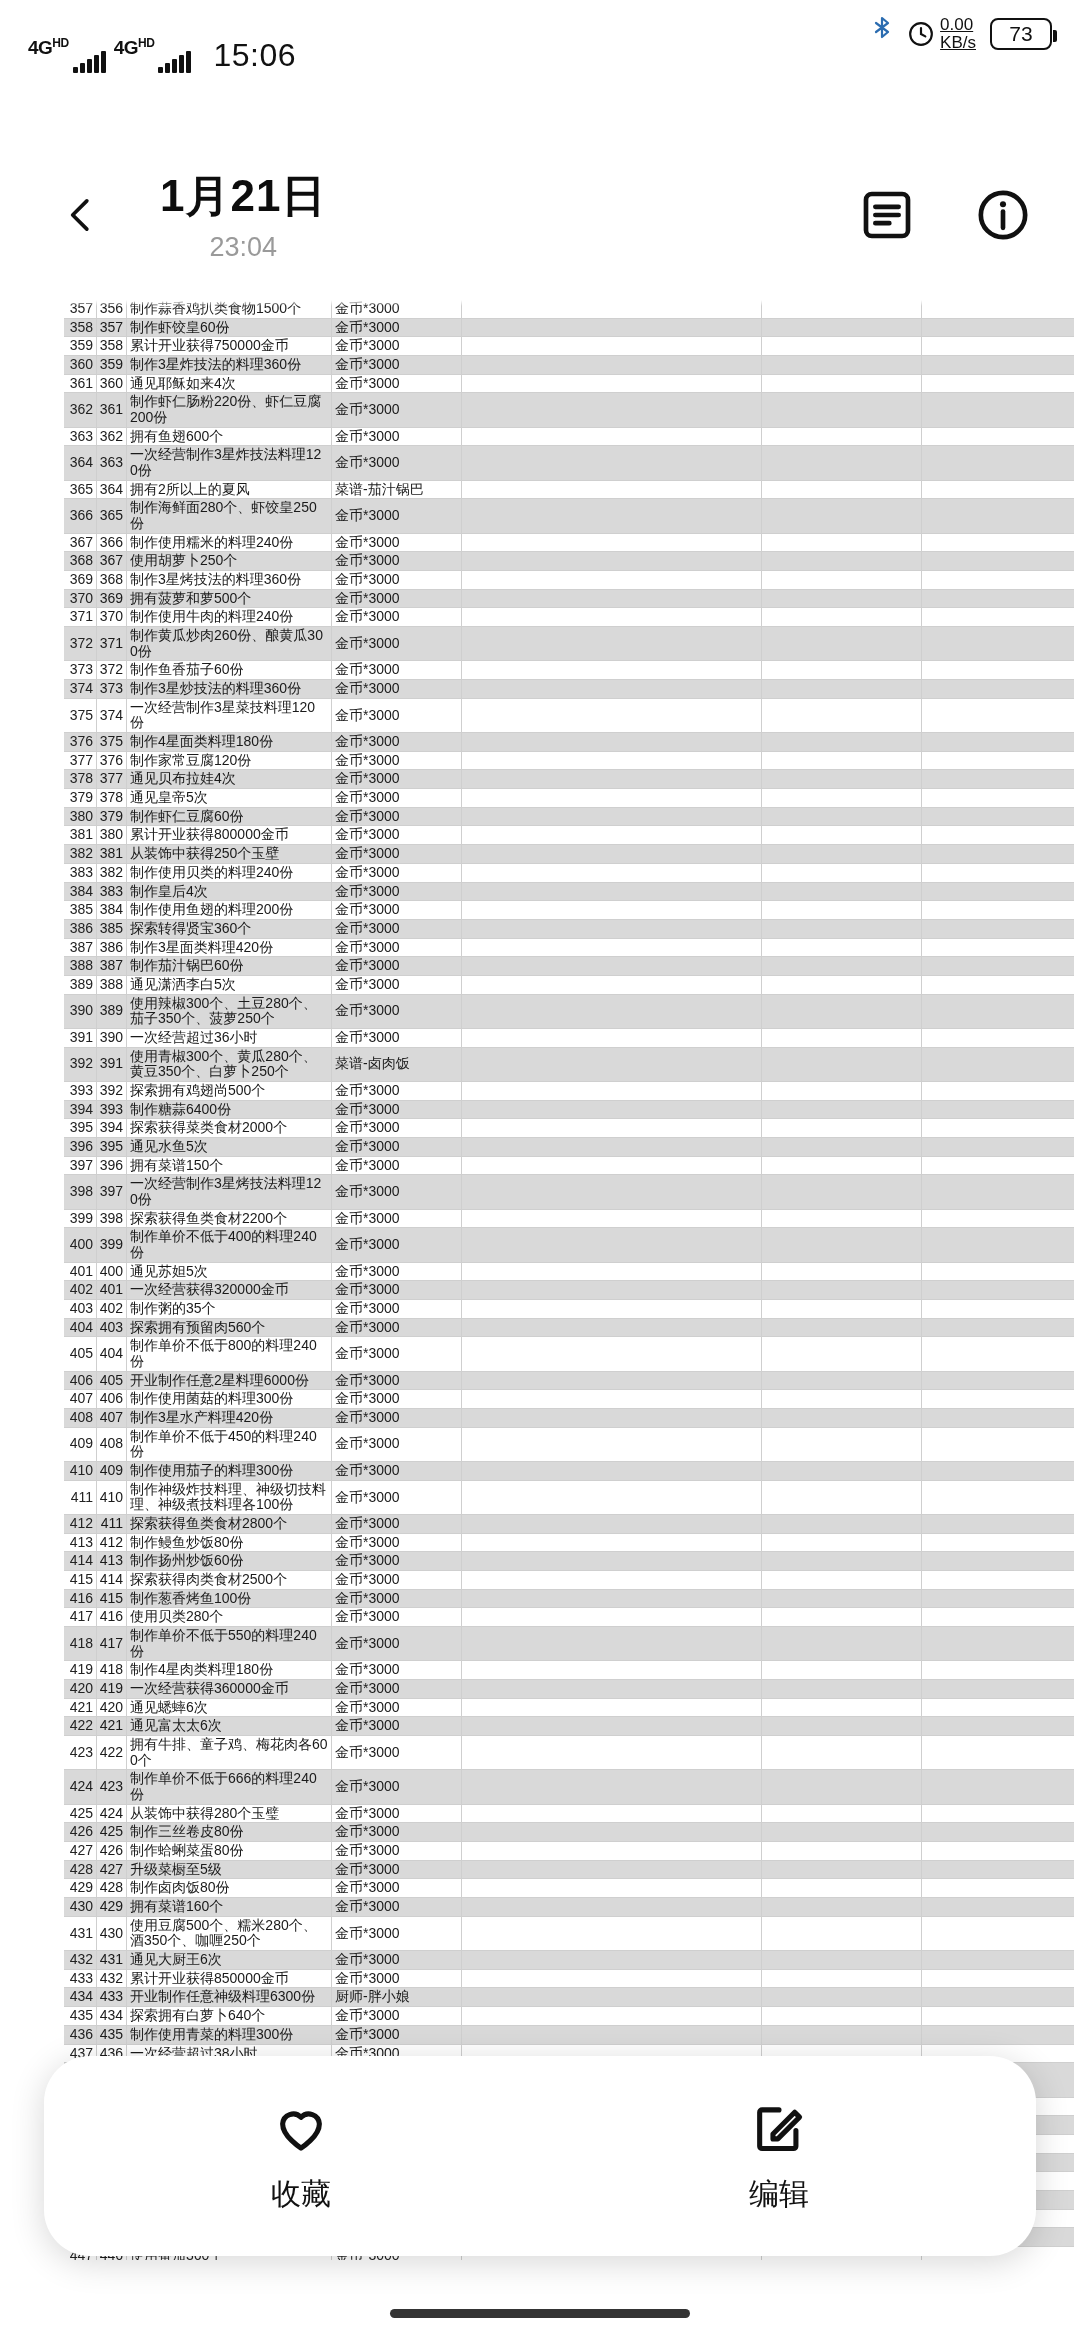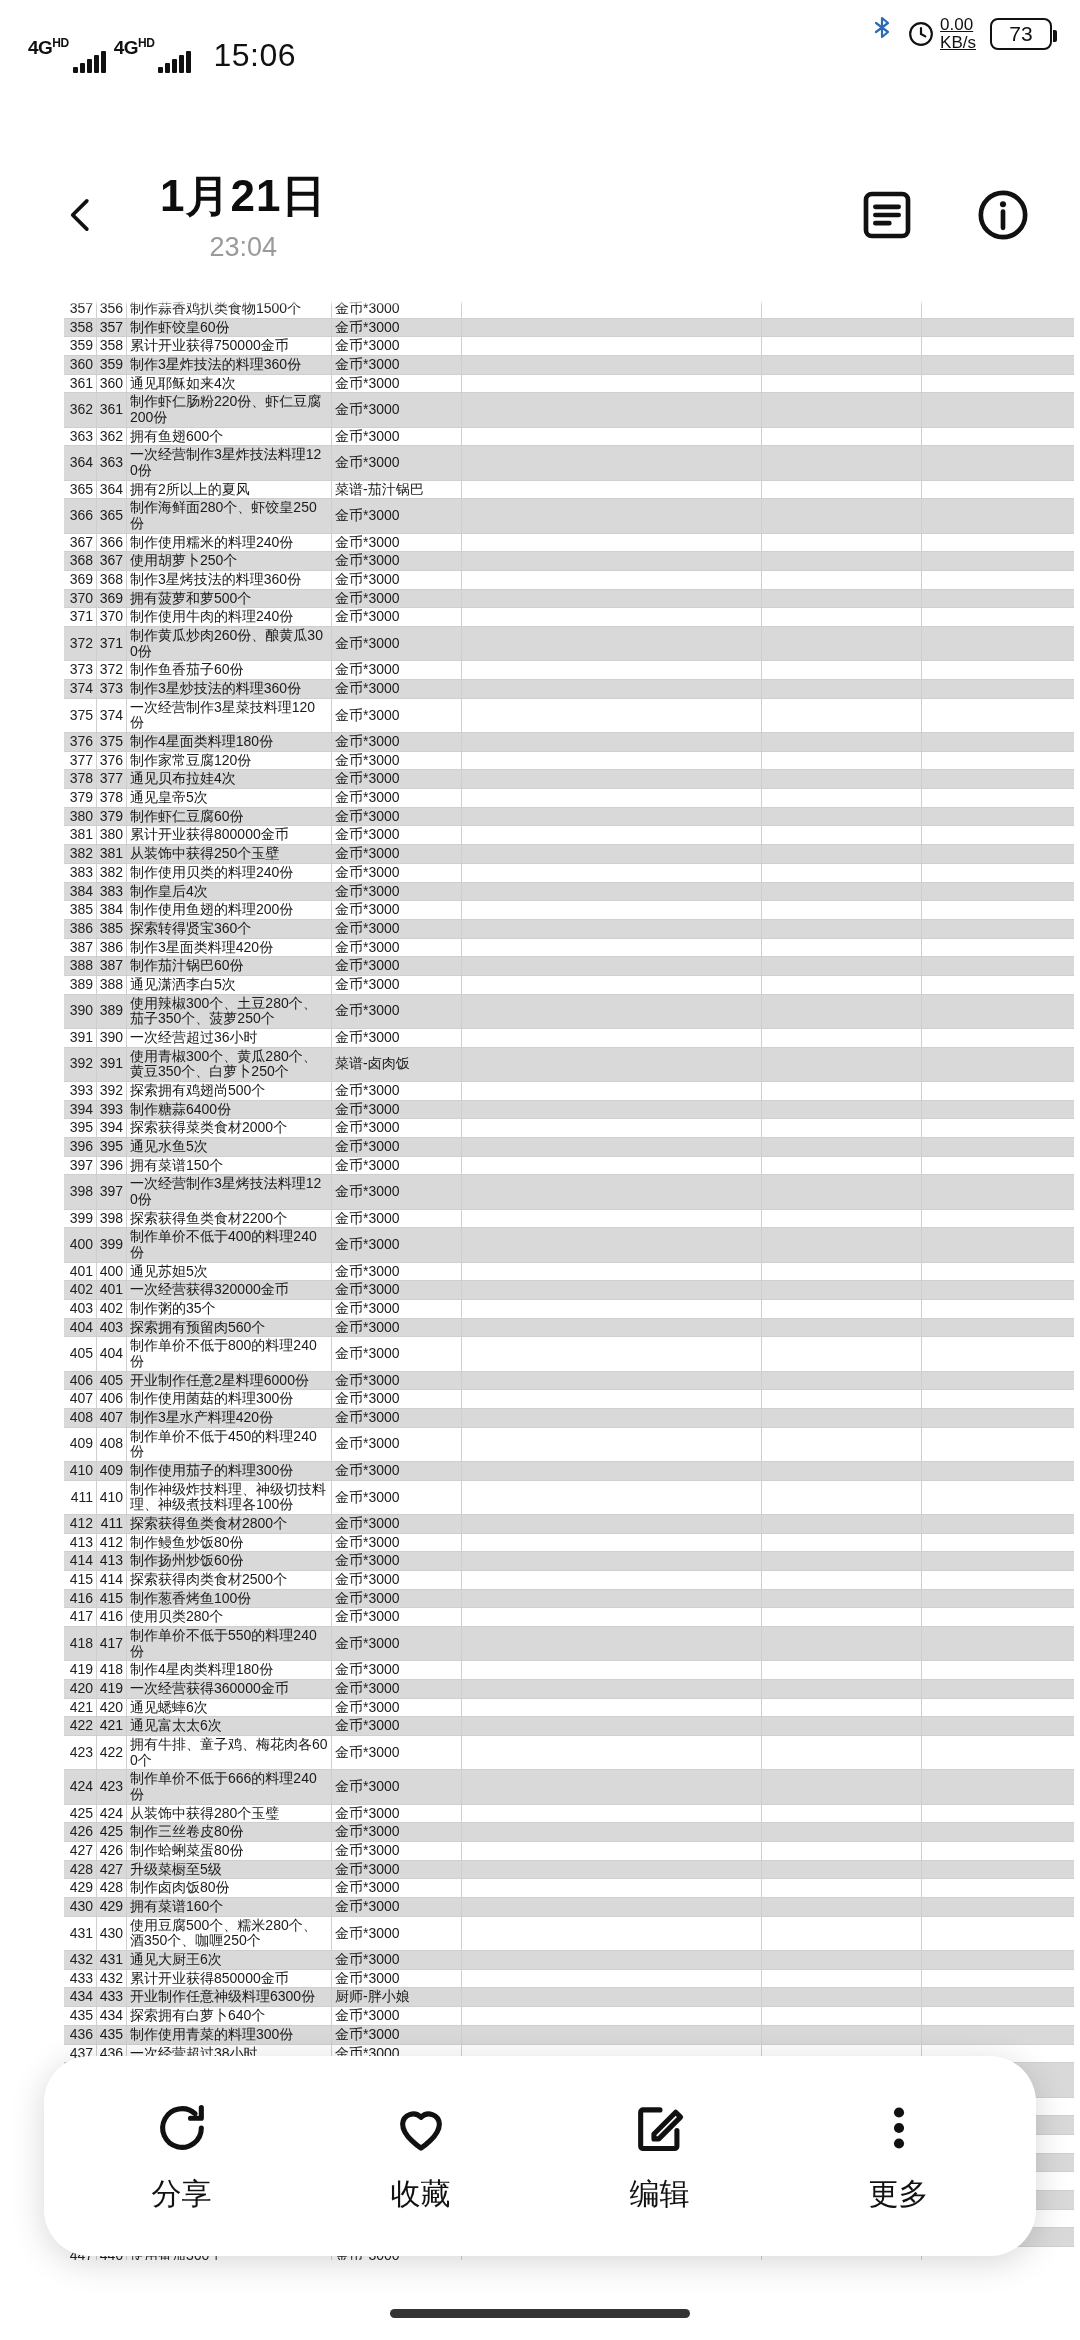--- a/index.html
+++ b/index.html
@@ -1015,49 +1015,30 @@
           <div class="c-blank3"></div>
         </div>
       </div>
     <div class="fade-top"></div>
   </div>
 
   <div class="action-sheet">
     <div class="act">
       <span class="ic">
         <svg viewBox="0 0 24 24">
-            <path d="M20 12a8 8 0 1 1-2.6-5.9" fill="none" stroke="#111" stroke-width="2.1" stroke-linecap="round"></path>
-            <path d="M20 3.5V8h-4.5" fill="none" stroke="#111" stroke-width="2.1" stroke-linecap="round" stroke-linejoin="round"></path>
-          </svg>
-      </span>
-      <span class="lb">分享</span>
-    </div>
-    <div class="act">
-      <span class="ic">
-        <svg viewBox="0 0 24 24">
             <path d="M12 20.3s-7.6-4.8-7.6-10A4.4 4.4 0 0 1 12 7.6a4.4 4.4 0 0 1 7.6 2.7c0 5.2-7.6 10-7.6 10z" fill="none" stroke="#111" stroke-width="2.1" stroke-linejoin="round"></path>
           </svg>
       </span>
       <span class="lb">收藏</span>
     </div>
     <div class="act">
       <span class="ic">
         <svg viewBox="0 0 24 24">
             <path d="M19 13v6.5a1 1 0 0 1-1 1H5a1 1 0 0 1-1-1V5.5a1 1 0 0 1 1-1h7" fill="none" stroke="#111" stroke-width="2.1" stroke-linecap="round" stroke-linejoin="round"></path>
             <path d="M9.5 14.5l9-9 2 2-9 9h-2z" fill="none" stroke="#111" stroke-width="2.1" stroke-linejoin="round"></path>
           </svg>
       </span>
       <span class="lb">编辑</span>
     </div>
-    <div class="act">
-      <span class="ic">
-        <svg viewBox="0 0 24 24">
-            <circle cx="12" cy="5.6" r="2.1" fill="#111"></circle>
-            <circle cx="12" cy="12" r="2.1" fill="#111"></circle>
-            <circle cx="12" cy="18.4" r="2.1" fill="#111"></circle>
-          </svg>
-      </span>
-      <span class="lb">更多</span>
-    </div>
   </div>
 
   <div class="gesture"></div>
 </div>
 
 </body></html>

